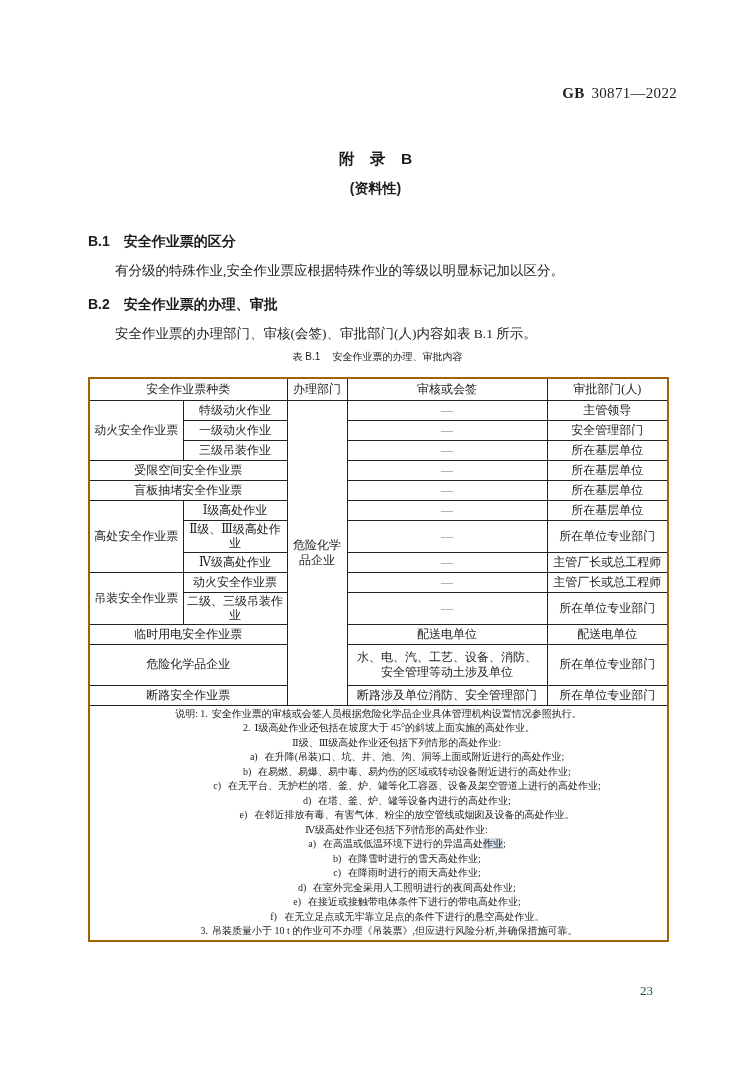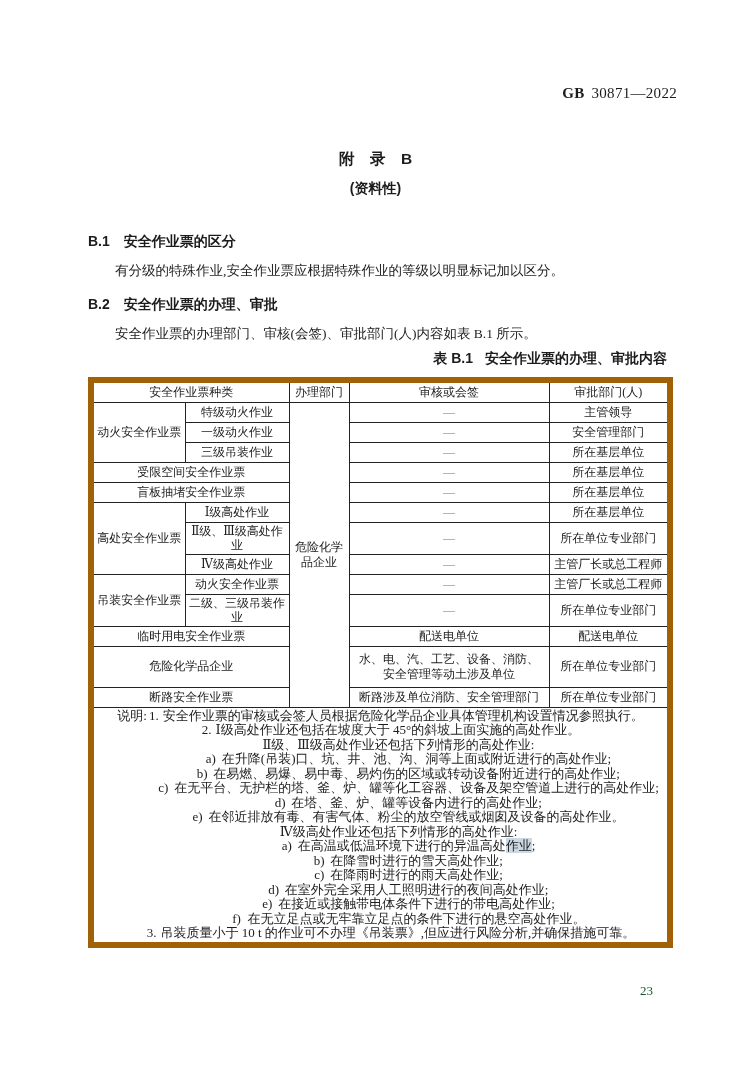--- a/index.html
+++ b/index.html
@@ -48,55 +48,55 @@
     font-size: 13.5px;
     text-indent: 27px;
     white-space: nowrap;
   }
   .b1-head { top: 233px; }
   .b1-para { top: 262px; }
   .b2-head { top: 296px; }
   .b2-para { top: 325px; }
   .tbl-caption {
     top: 350px;
-    text-align: right;
+    text-align: center;
     font-family: "Liberation Sans", "DejaVu Sans", sans-serif;
-    font-weight: bold;
-    font-size: 14px;
+    font-weight: normal;
+    font-size: 10px;
   }
   .tbl-caption .cap-label { margin-right: 12px; }
   
   .tbl-wrap { top: 377px; }
   table.b1 {
     border-collapse: collapse;
     table-layout: fixed;
     width: 579px;
     font-size: 12px;
-    border: 6px solid #a16207;
+    border: 2px solid #a16207;
   }
   table.b1 th, table.b1 td {
     border: 1px solid #222222;
     text-align: center;
     vertical-align: middle;
     padding: 1px 2px;
     line-height: 14.5px;
     font-weight: normal;
     overflow: hidden;
   }
   table.b1 thead tr { height: 22px; }
   table.b1 tr.r  { height: 20px; }
   table.b1 tr.tall { height: 41px; }
   td.dash-cell { color: #8e8e8e; }
   td.handling-cell { line-height: 20px; }
   
   td.notes-cell {
     text-align: left;
     vertical-align: top;
     padding: 4px 8px 4px 17px;
-    font-size: 13px;
+    font-size: 10px;
     line-height: 18px;
     margin-left: 44px;
   }
   .nl { white-space: nowrap; }
   .nl .nmk { display: inline-block; }
   .ind1 { padding-left: 21px; }
   .ind2 { padding-left: 36px; }
   .ind3 { padding-left: 50px; }
   .m-num  { margin-right: 4px; }
   .m-alpha { display: inline-block; width: 22px; }

